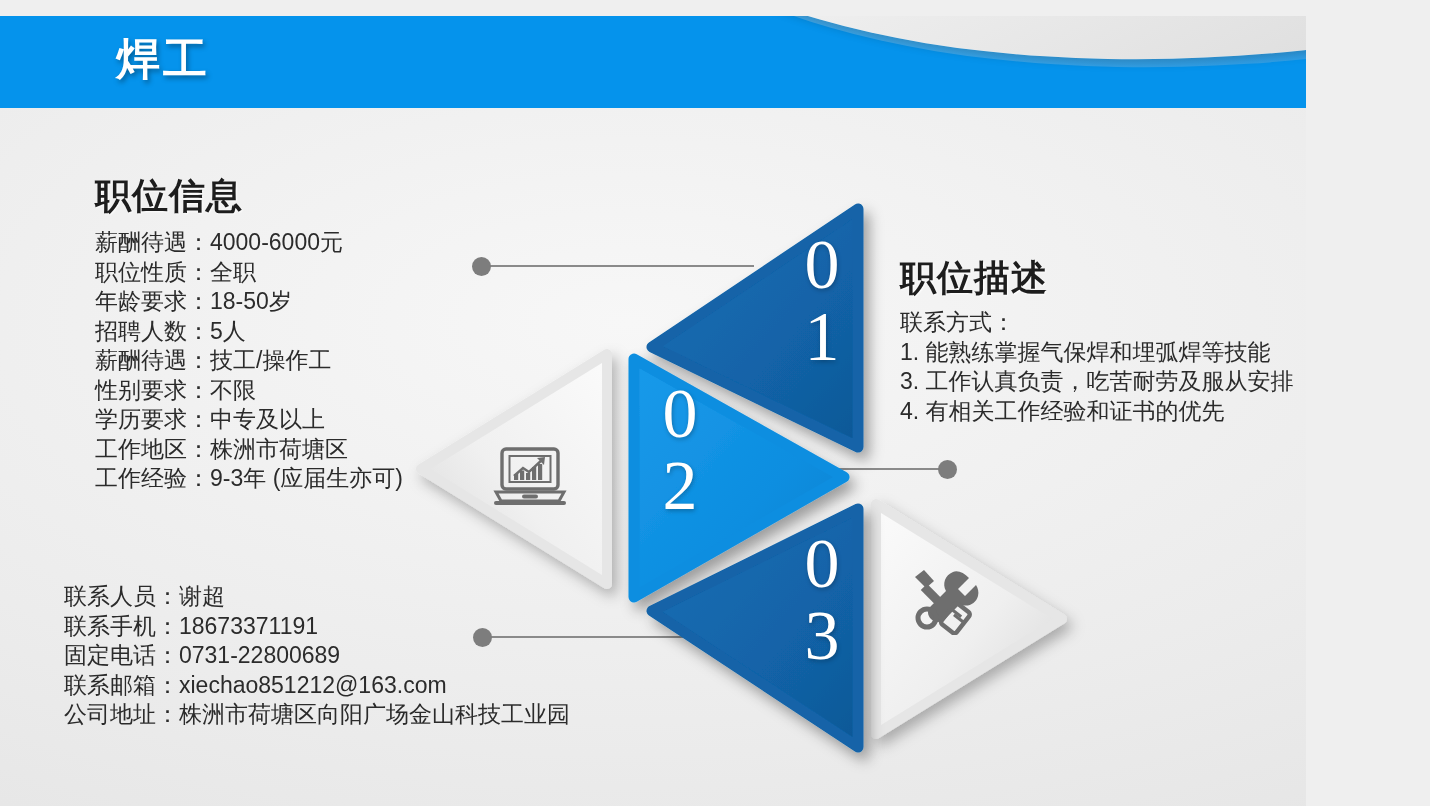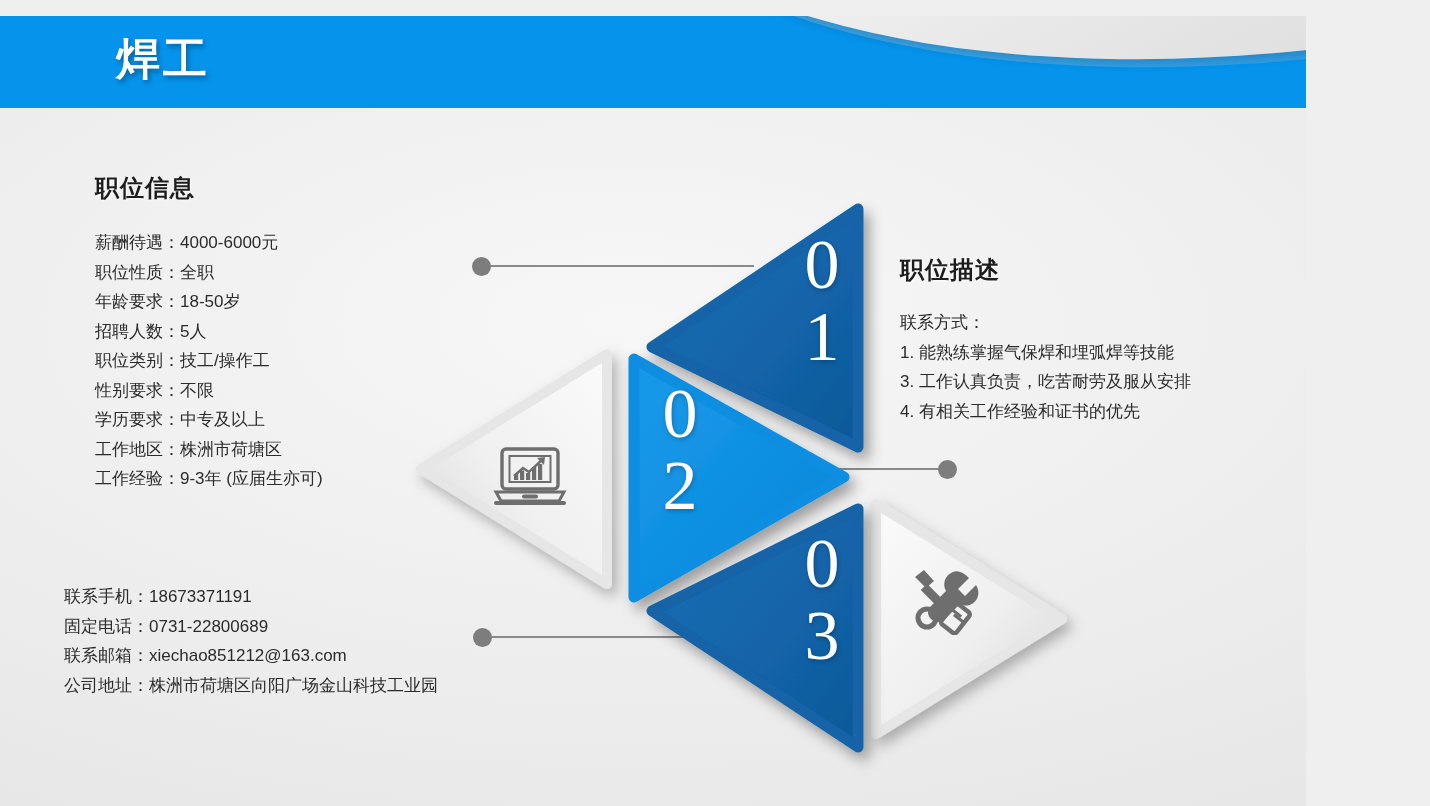--- a/index.html
+++ b/index.html
@@ -49,30 +49,30 @@
     font-size:44px;
     font-weight:bold;
     letter-spacing:3px;
     text-shadow:2px 3px 5px rgba(0,0,0,.35);
     z-index:5;
   }
 
   
   .sec-title{
     position:absolute;
-    font-size:24px;
+    font-size:36px;
     font-weight:bold;
     color:#1d1d1d;
     letter-spacing:1px;
     text-shadow:1px 1px 2px rgba(255,255,255,.9);
     text-align:center;
   }
   .sec-lines{
     position:absolute;
-    font-size:17px;
+    font-size:23px;
     color:#2b2b2b;
     line-height:29.5px;
     white-space:nowrap;
   }
   .sec-lines .row{ display:block; }
 
   #job-info-title   { left:95px;  top:156px; }
   #job-info-lines   { left:95px;  top:212px; }
   #contact-title    { left:68px;  top:512px; }
   #contact-lines    { left:64px;  top:566px; }
@@ -277,28 +277,29 @@
     <span>0</span>
     <span>3</span>
   </div>
 
   <div class="sec-title" id="job-info-title">职位信息</div>
   <div class="sec-lines" id="job-info-lines">
     <span class="row">薪酬待遇：4000-6000元</span>
     <span class="row">职位性质：全职</span>
     <span class="row">年龄要求：18-50岁</span>
     <span class="row">招聘人数：5人</span>
-    <span class="row">职位类别：技工/操作工</span>
+    <span class="row">薪酬待遇：技工/操作工</span>
     <span class="row">性别要求：不限</span>
     <span class="row">学历要求：中专及以上</span>
     <span class="row">工作地区：株洲市荷塘区</span>
     <span class="row">工作经验：9-3年 (应届生亦可)</span>
   </div>
 
   <div class="sec-lines" id="contact-lines">
+    <span class="row">联系人员：谢超</span>
     <span class="row">联系手机：18673371191</span>
     <span class="row">固定电话：0731-22800689</span>
     <span class="row">联系邮箱：xiechao851212@163.com</span>
     <span class="row">公司地址：株洲市荷塘区向阳广场金山科技工业园</span>
   </div>
 
   <div class="sec-title" id="job-desc-title">职位描述</div>
   <div class="sec-lines" id="job-desc-lines">
     <span class="row">联系方式：</span>
     <span class="row">1. 能熟练掌握气保焊和埋弧焊等技能</span>

